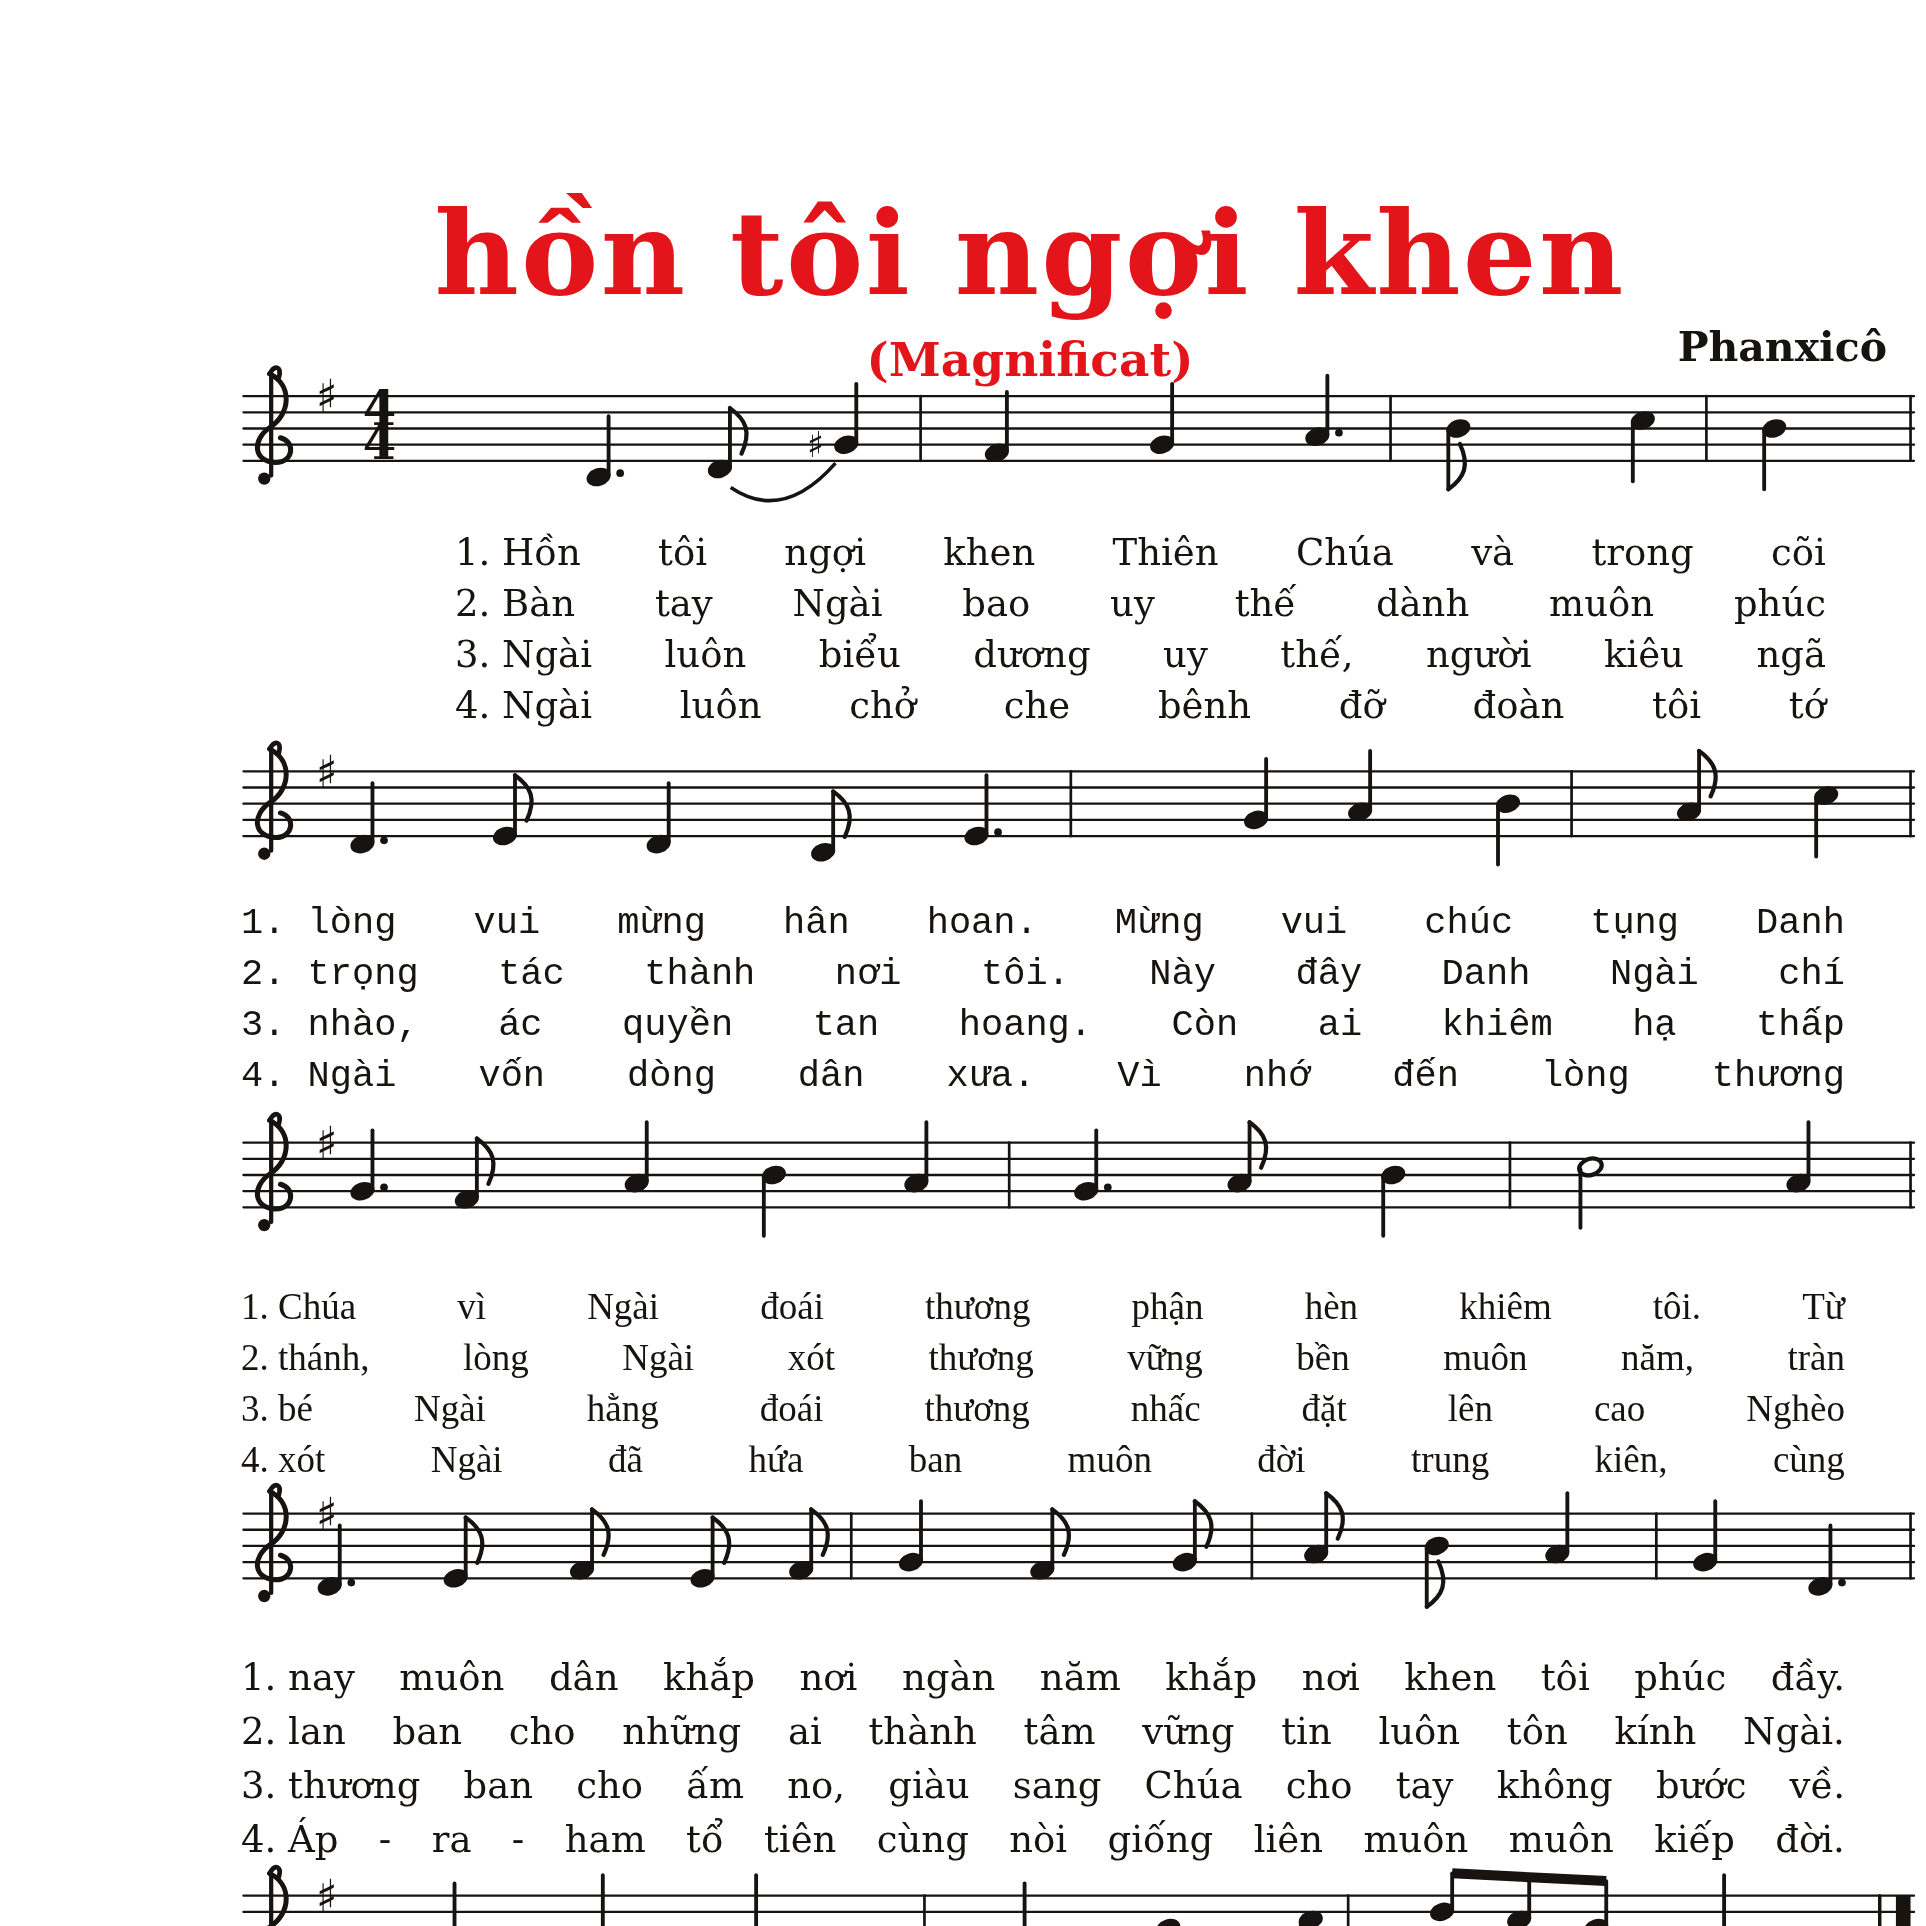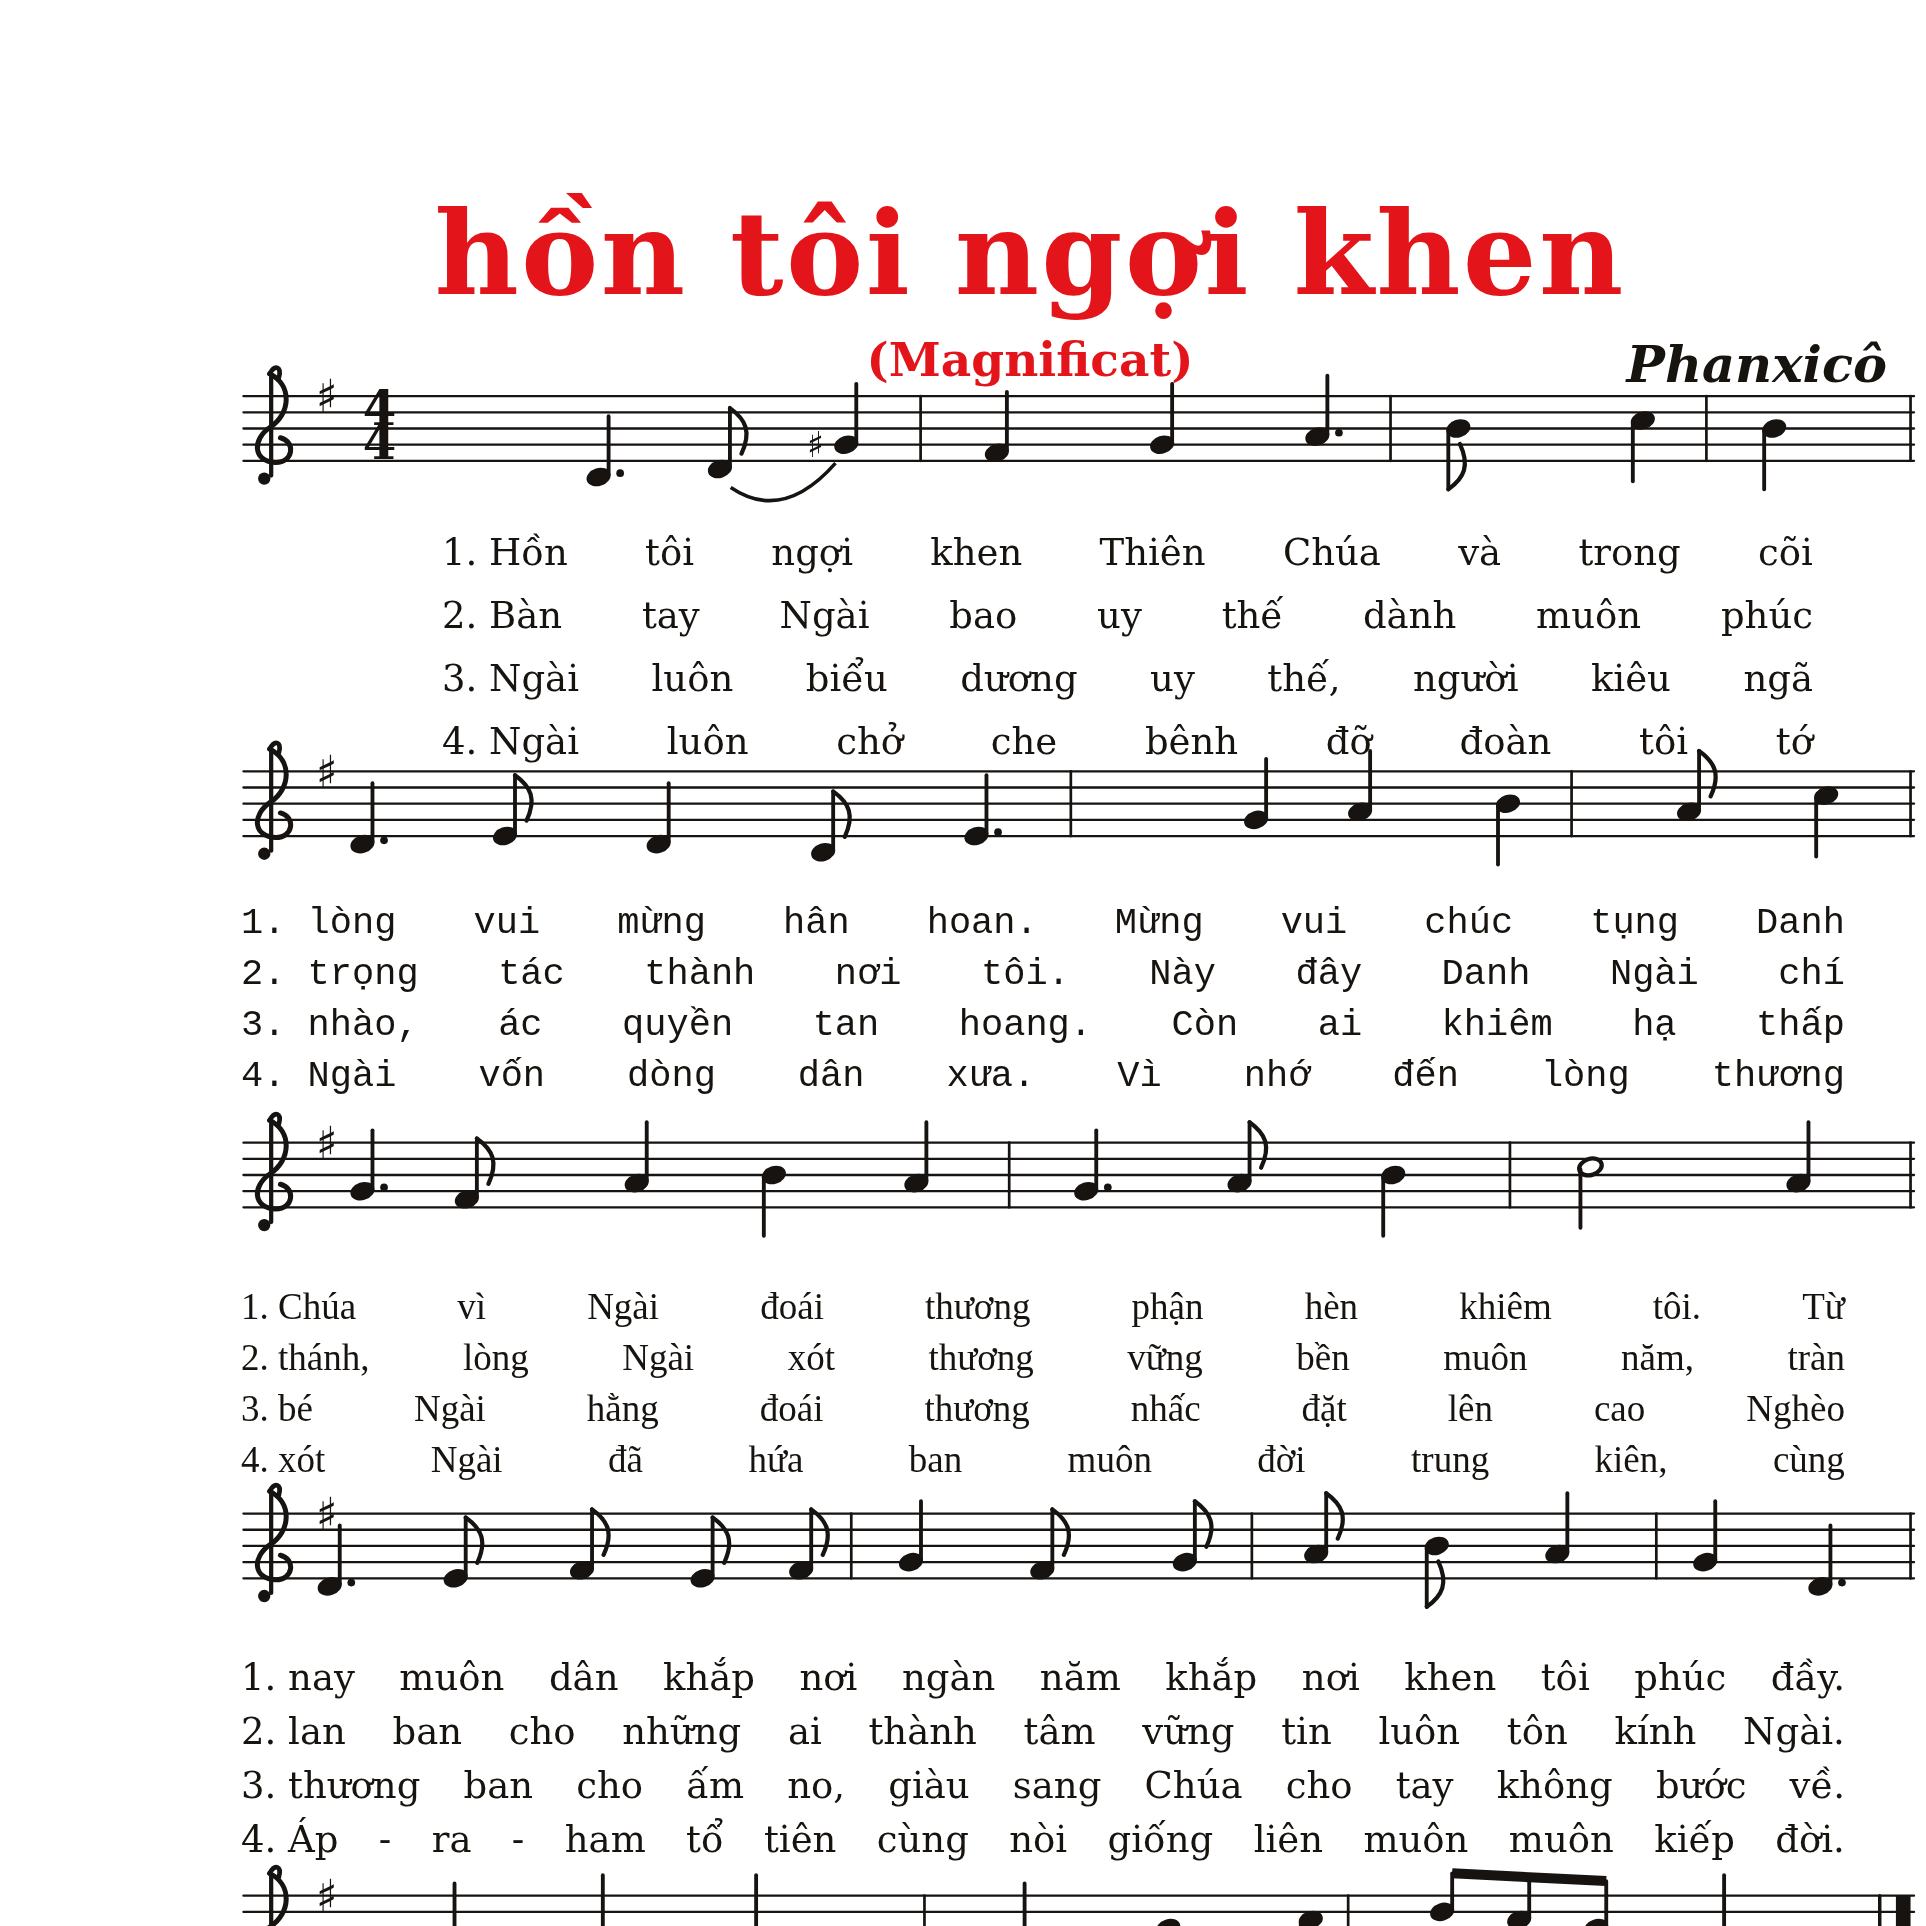--- a/index.html
+++ b/index.html
@@ -3,24 +3,24 @@
 <meta charset="utf-8">
 <style>
   html,body{margin:0;padding:0;background:#ffffff;}
   .page{position:relative;width:2060px;height:2949px;background:#ffffff;overflow:hidden;
         font-family:"DejaVu Serif", serif;color:#17130f;}
   .title{position:absolute;top:195px;left:0;width:100%;text-align:center;
          font-size:116px;font-weight:bold;line-height:1;letter-spacing:2.3px;
          text-transform:lowercase;color:#e4151a;}
   .subtitle{position:absolute;top:336px;left:0;width:100%;text-align:center;
             font-size:47px;font-weight:bold;color:#e4151a;line-height:1;}
-  .composer{position:absolute;top:339px;right:173px;font-size:51px;font-weight:bold;line-height:1;font-style:italic;}
+  .composer{position:absolute;top:327px;right:173px;font-size:41px;font-weight:bold;line-height:1;}
   .music-layer{position:absolute;left:0;top:0;width:2060px;height:2949px;}
   .verse-block{position:absolute;display:flex;flex-direction:column;}
-  .vb1{top:527px;left:442px;width:1371px;gap:12px;}
+  .vb1{top:527px;left:455px;width:1371px;}
   .vb2{top:898px;left:241px;width:1604px;font-family:Liberation Mono, monospace;}
   .vb3{top:1281px;left:241px;width:1604px;font-family:Liberation Serif, serif;}
   .vb4{top:1651px;left:241px;width:1604px;}
   .verse-row{display:flex;justify-content:space-between;align-items:baseline;
              height:51px;font-size:37px;line-height:51px;}
   .vb4 .verse-row{height:54px;line-height:54px;}
   .tok{white-space:nowrap;}
 </style>
 </head>
 <body>

